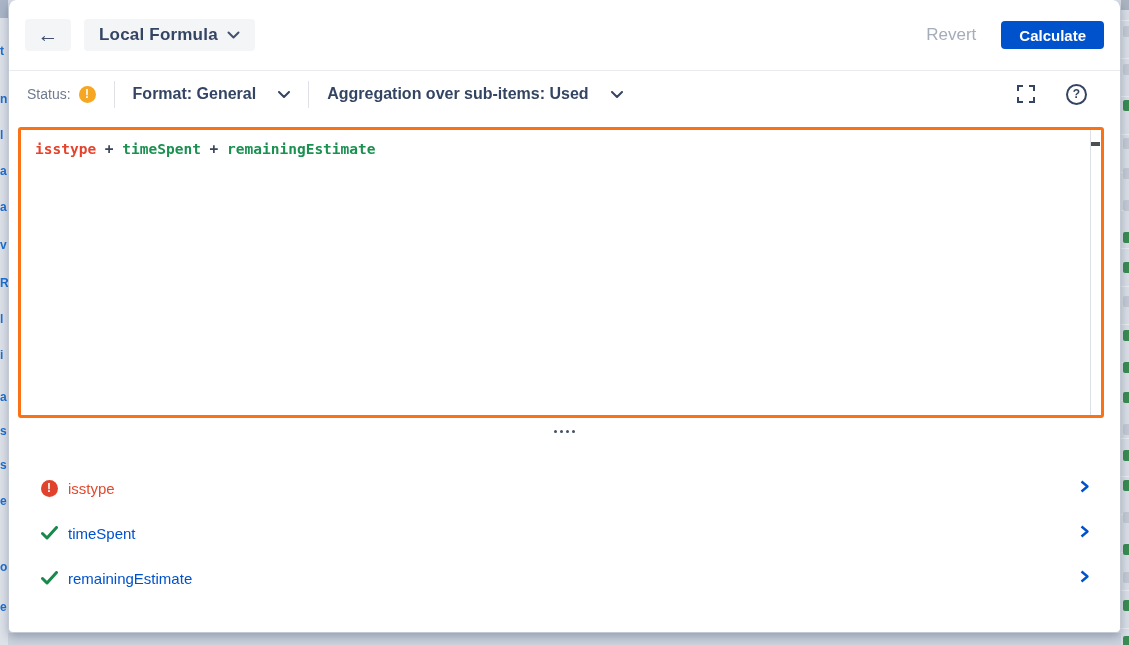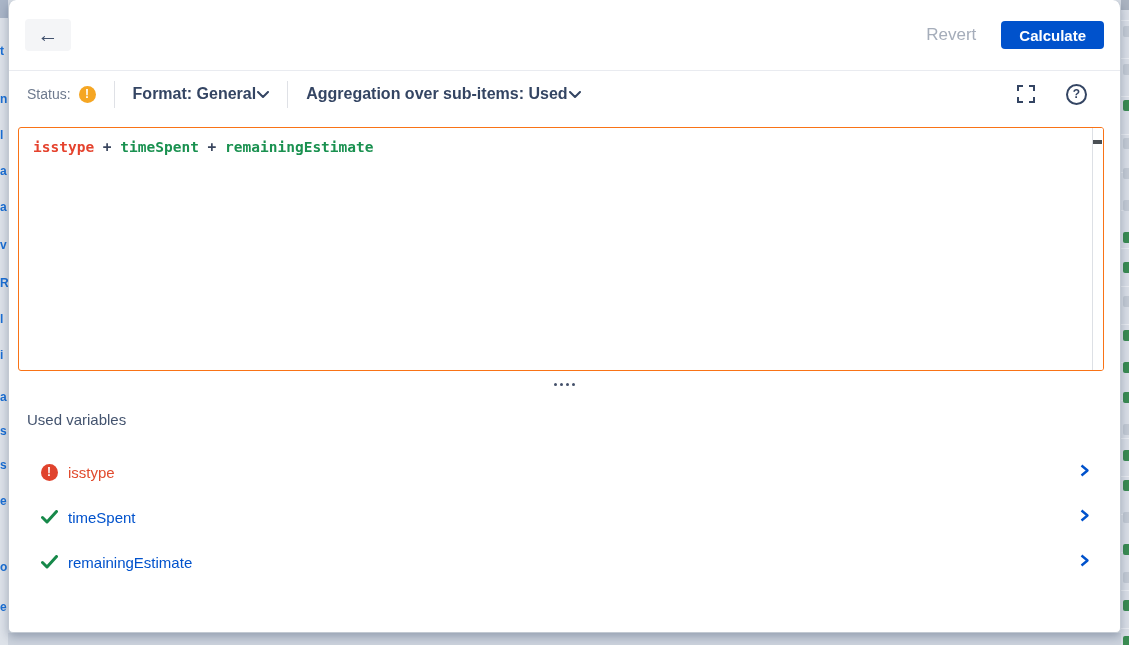--- a/index.html
+++ b/index.html
@@ -39,29 +39,29 @@
   .hdr-spacer{flex:1;}
   .revert{color:#a5adba;font-size:17px;margin-right:25px;cursor:default;}
   .calc-btn{height:28px;padding:0 18px;background:#0052cc;color:#fff;font-weight:bold;font-size:15px;border:none;border-radius:4px;cursor:pointer;}
 
   
   .tbar{height:46px;display:flex;align-items:center;padding:0 33px 0 18px;box-sizing:border-box;}
   .status-lbl{color:#6e7a8e;font-size:14px;}
   .warn-ic{width:17px;height:17px;border-radius:50%;background:#f5a623;color:#fff;font-size:12px;font-weight:bold;
     display:flex;align-items:center;justify-content:center;margin-left:8px;line-height:1;}
   .vdiv{width:1px;height:27px;background:#dfe1e6;margin:0 18px;}
-  .dd{display:flex;align-items:flex-start;gap:1px;cursor:pointer;}
+  .dd{display:flex;align-items:flex-start;gap:22px;cursor:pointer;}
   .dd-lbl{color:#344563;font-size:16px;font-weight:600;}
   .tbar-spacer{flex:1;}
   .fs-ic{width:22px;height:22px;cursor:pointer;}
   .help-ic{width:17px;height:17px;border:2px solid #344563;border-radius:50%;color:#344563;
     font-size:12px;font-weight:bold;display:flex;align-items:center;justify-content:center;margin-left:29px;cursor:pointer;line-height:1;}
 
   
-  .editor{position:relative;margin:10px 16px 0 9px;height:244px;border:1px solid #f97316;border-radius:3px;box-sizing:border-box;background:#fff;overflow:hidden;}
+  .editor{position:relative;margin:10px 16px 0 9px;height:291px;border:3px solid #f97316;border-radius:3px;box-sizing:border-box;background:#fff;overflow:hidden;}
   .code-line{padding:11px 14px;font-family:"DejaVu Sans Mono",monospace;font-size:14.5px;font-weight:600;white-space:pre;}
   .tok-error{color:#e5432e;}
   .tok-field{color:#1a9150;}
   .tok-op{color:#39455e;}
   .scrollbar{position:absolute;top:0;right:0;bottom:0;width:10px;border-left:1px solid #dde0e5;background:#fff;}
   .sb-thumb{position:absolute;top:12px;left:0px;right:1px;height:4px;background:#4a4f54;}
 
   
   .handle{height:26px;display:flex;align-items:center;justify-content:center;gap:3px;cursor:row-resize;}
   .handle .d{width:3px;height:3px;border-radius:50%;background:#44506a;}
@@ -138,20 +138,28 @@
     <div class="chip gray" style="top: 572px;"></div>
     <div class="chip green" style="top: 600px;"></div>
     <div class="chip green" style="top: 636px;"></div>
   </div>
 <div class="bg-bottom"></div>
 
 <div class="panel">
 
   <div class="hdr">
     <button class="btn-soft back-btn">←</button>
+    <div class="btn-soft title-btn">
+      <span class="title-txt">Local Formula</span>
+      <span>
+        <svg width="13" height="9" viewBox="0 0 13 9">
+            <path d="M1.5 1.5l5 5 5-5" fill="none" stroke="#42526e" stroke-width="2" stroke-linecap="round" stroke-linejoin="round"></path>
+          </svg>
+      </span>
+    </div>
     <div class="hdr-spacer"></div>
     <span class="revert">Revert</span>
     <button class="calc-btn">Calculate</button>
   </div>
 
   <div class="tbar">
     <span class="status-lbl">Status:</span>
     <span class="warn-ic">!</span>
     <div class="vdiv"></div>
     <div class="dd">
@@ -187,21 +195,20 @@
     </div>
   </div>
 
   <div class="handle">
     <span class="d"></span>
       <span class="d"></span>
       <span class="d"></span>
       <span class="d"></span>
   </div>
 
-  <div class="uv-title">Used variables</div>
   <div class="uv-list">
       <div class="uv-row">
         <span class="uv-ic">
           <span class="err-ic">!</span>
         </span>
         <span class="uv-name error">isstype</span>
         <span class="uv-spacer"></span>
         <span><svg width="11" height="13" viewBox="0 0 11 13">
             <path d="M2.5 1.5l6 5-6 5" fill="none" stroke="#0052cc" stroke-width="2.4" stroke-linejoin="round"></path>
           </svg></span>

